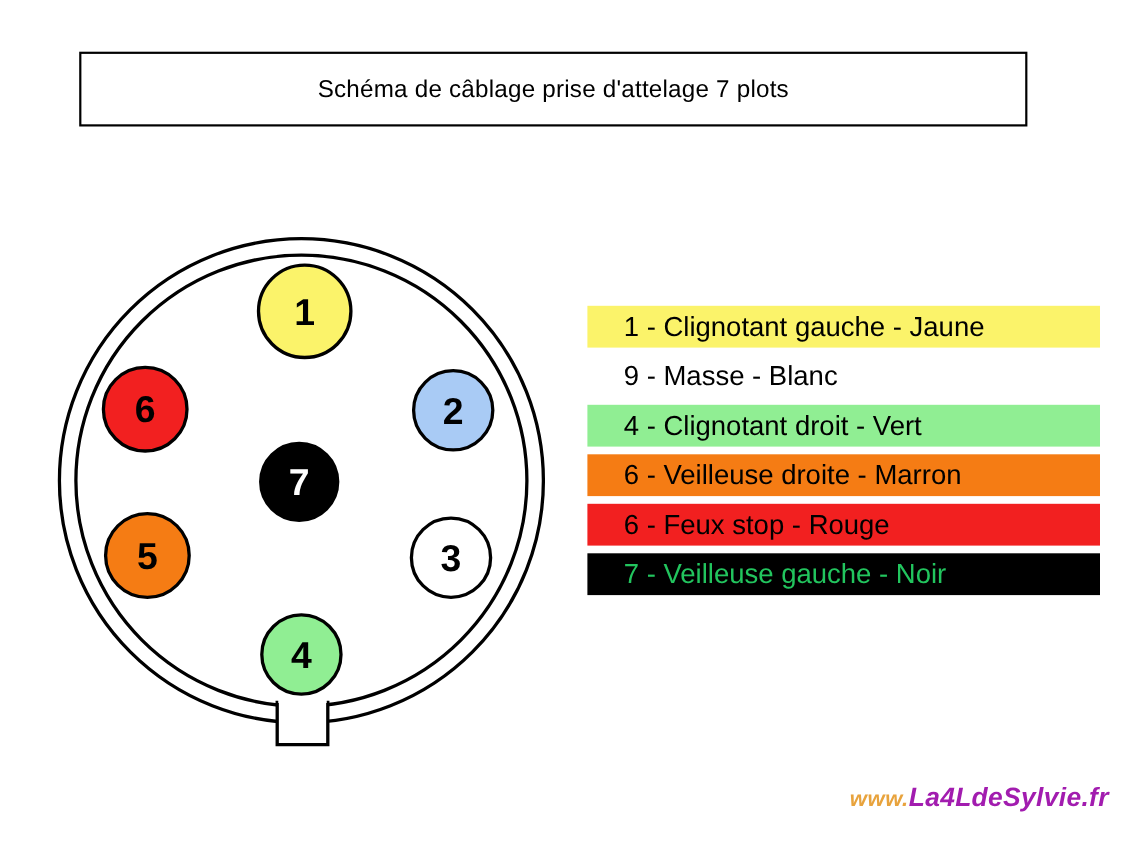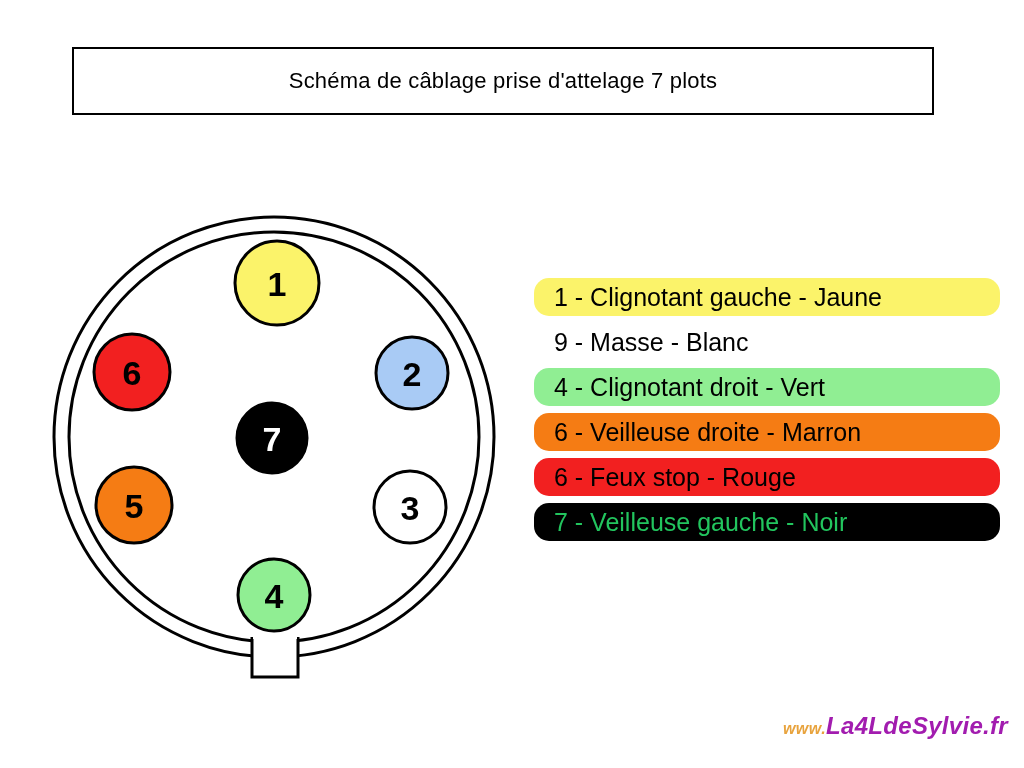--- a/index.html
+++ b/index.html
@@ -60,42 +60,41 @@
     left: 534px;
     top: 278px;
     width: 466px;
   }
   .legend-row {
     height: 38px;
     margin-bottom: 7px;
     display: flex;
     align-items: center;
     box-sizing: border-box;
-    padding-left: 20px;
-    border-radius: 15px;
+    padding-left: 33px;
   }
   .legend-row span {
     font-size: 25px;
     color: #000;
     white-space: nowrap;
   }
   .legend-row.dark span { color: #22c55e; }
 
   
   #watermark {
     position: absolute;
     right: 16px;
     bottom: 28px;
     display: flex;
     align-items: baseline;
     font-weight: bold;
     font-style: italic;
   }
   #wm-www {
-    font-size: 16px;
+    font-size: 20px;
     color: #e8a33d;
     letter-spacing: 0.5px;
   }
   #wm-name {
     font-size: 24px;
     color: #a21caf;
     letter-spacing: 0.3px;
     font-style: italic;
   }
 </style>

